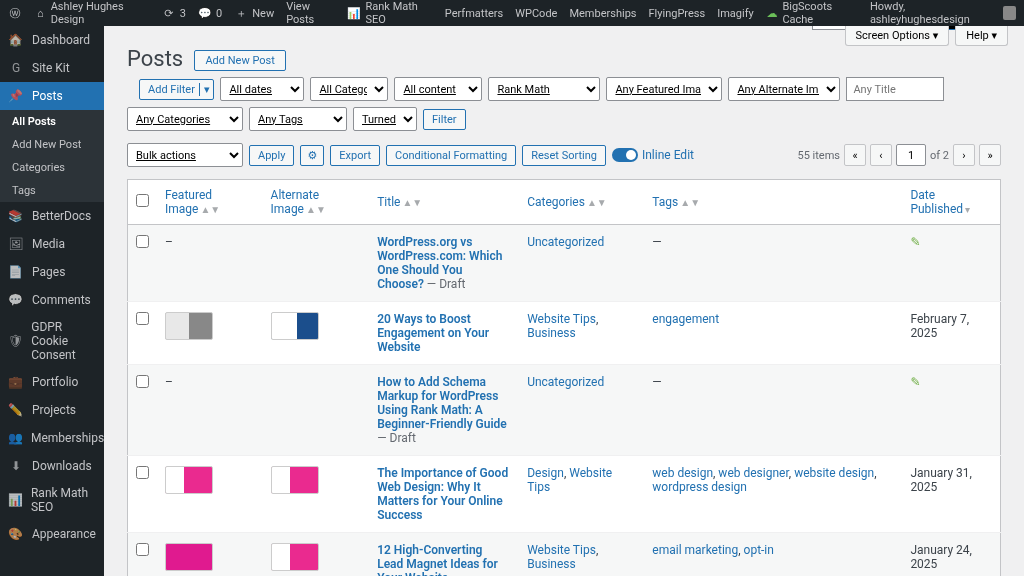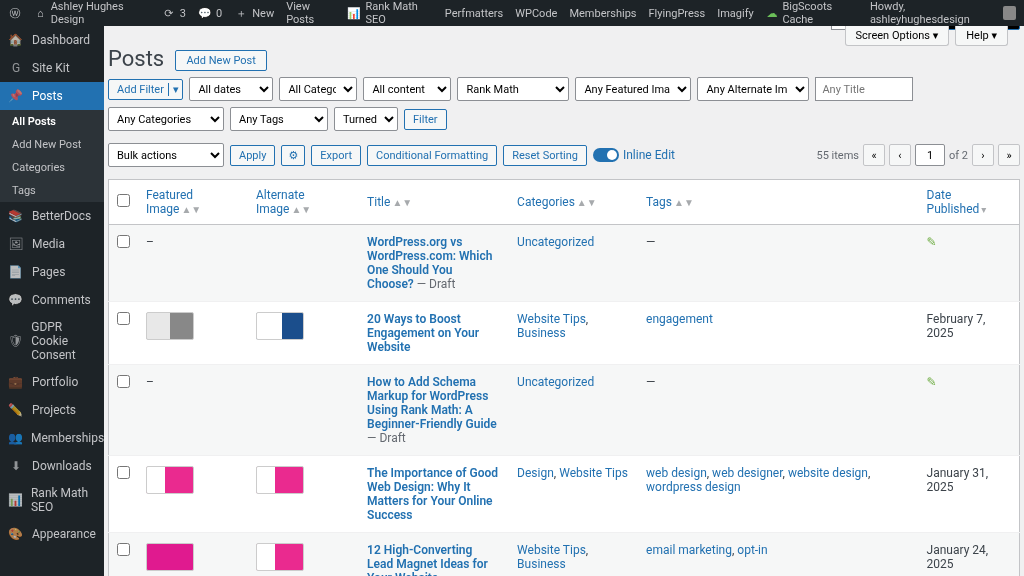--- a/index.html
+++ b/index.html
@@ -17,40 +17,40 @@
 
 .main { display: flex; flex: 1; overflow: hidden; }
 .sidebar { width: 104px; background: #1d2327; color: #c3c4c7; flex-shrink: 0; overflow-y: auto; }
 .sidebar .mi { display: flex; align-items: center; gap: 8px; padding: 6px 8px; font-size: 12px; cursor: pointer; }
 .sidebar .mi.current { background: #2271b1; color: #fff; }
 .sidebar .mi-icon { width: 16px; height: 16px; display: inline-flex; align-items: center; justify-content: center; opacity: 0.7; }
 .sidebar .sub { background: #2c3338; font-size: 11px; }
 .sidebar .sub .si { padding: 5px 8px 5px 12px; cursor: pointer; color: #c3c4c7; }
 .sidebar .sub .si.cur { color: #fff; font-weight: 600; }
 
-.content { flex: 1; padding: 10px 4px; overflow-y: auto; position: relative; }
+.content { flex: 1; padding: 10px 23px; overflow-y: auto; position: relative; }
 .screen-options { position: absolute; top: 0; right: 16px; display: flex; gap: 6px; }
 .screen-options button { background: #f6f7f7; border: 1px solid #c3c4c7; border-top: none; padding: 3px 10px; font-size: 11px; cursor: pointer; border-radius: 0 0 3px 3px; }
 
 h1 { font-size: 22px; font-weight: 400; display: inline-block; margin-right: 8px; margin-top: 10px; }
 .page-action { background: #f6f7f7; border: 1px solid #2271b1; color: #2271b1; padding: 3px 10px; font-size: 11px; cursor: pointer; border-radius: 2px; vertical-align: top; margin-top: 14px; display: inline-block; }
 
 .subsubsub { font-size: 12px; color: #646970; margin: 6px 0; }
 .subsubsub a { color: #2271b1; cursor: pointer; }
 .subsubsub .cur { color: #000; font-weight: 600; }
 
 .search-row { float: right; margin-top: -28px; display: flex; gap: 6px; }
 .search-row input { border: 1px solid #8c8f94; padding: 2px 6px; font-size: 12px; width: 100px; height: 22px; }
 .search-row button { background: #000000; border: 1px solid #2271b1; color: #2271b1; padding: 3px 8px; font-size: 11px; cursor: pointer; border-radius: 2px; }
 
 .filter-row { display: flex; gap: 6px; flex-wrap: wrap; margin: 6px 0 4px; align-items: center; }
 .btn-outline { background: #f6f7f7; border: 1px solid #2271b1; color: #2271b1; padding: 3px 8px; font-size: 11px; cursor: pointer; border-radius: 2px; display: inline-flex; align-items: center; gap: 4px; }
-.btn-outline.split { padding-right: 4px; }
+.btn-outline.split { padding-right: 4px; margin-left: 12px; }
 .btn-outline.icon-only { padding: 3px 6px; }
-select { border: 1px solid #8c8f94; padding: 2px 4px; font-size: 11px; height: 24px; background: #fff; border-radius: 2px; }
+select { border: 1px solid #8c8f94; padding: 2px 4px; font-size: 11px; height: 24px; background: #fff; border-radius: 2px; text-decoration: underline; }
 select.w1 { width: 84px; }
 select.w2 { width: 78px; }
 select.w3 { width: 88px; }
 select.w4 { width: 112px; }
 select.w5 { width: 116px; }
 select.w6 { width: 112px; }
 select.tags { width: 98px; }
 input.titlef { border: 1px solid #8c8f94; padding: 2px 6px; font-size: 11px; height: 24px; width: 98px; }
 
 .toggle { background: #2271b1; width: 26px; height: 14px; border-radius: 7px; display: inline-flex; align-items: center; padding: 0 2px; cursor: pointer; }

